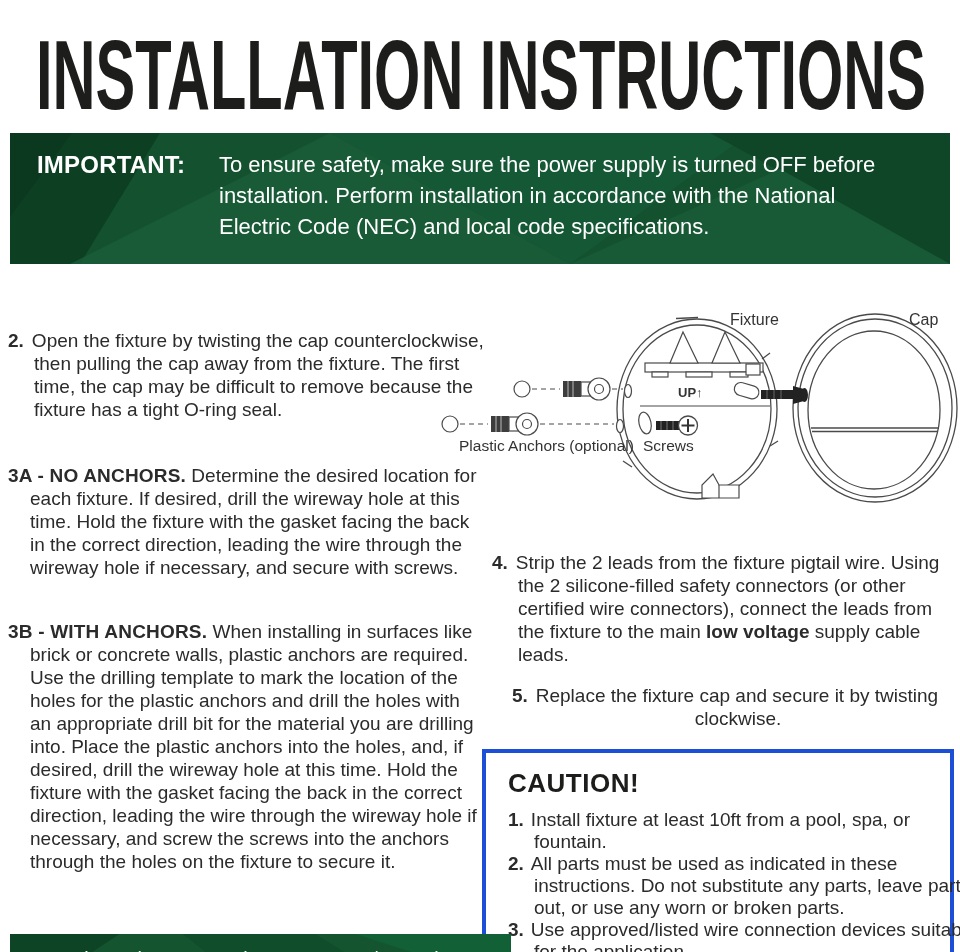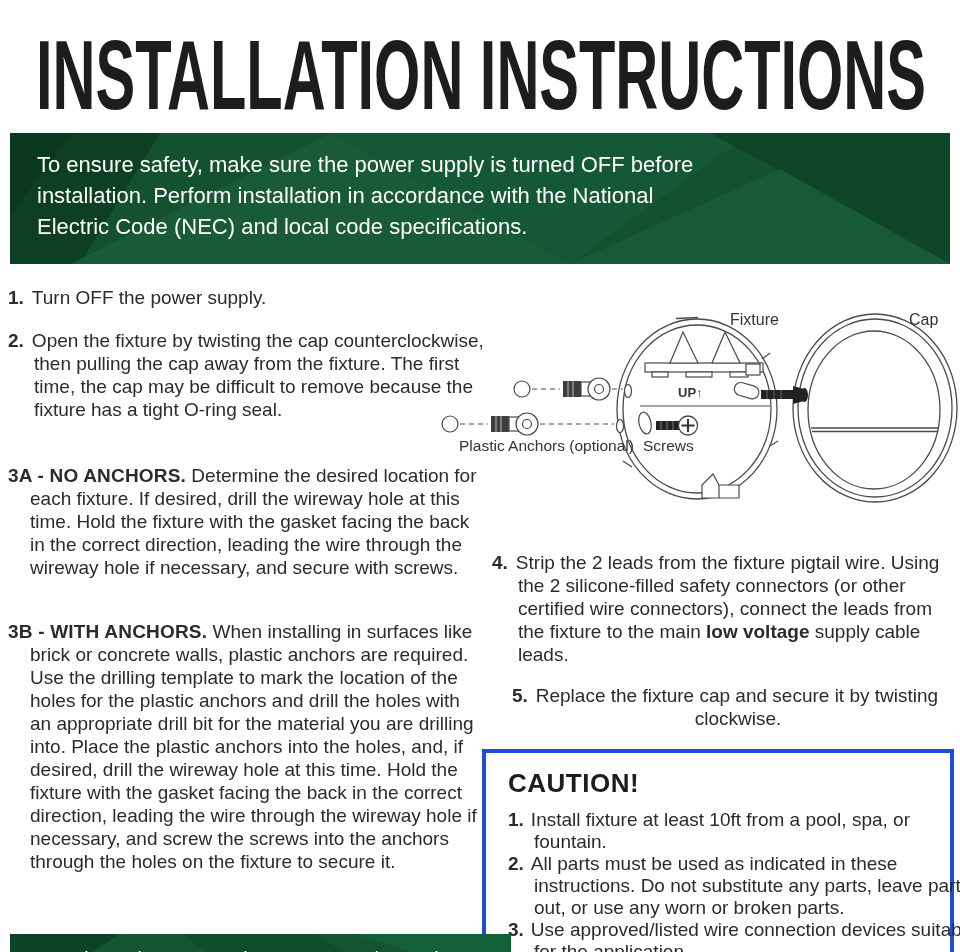--- a/index.html
+++ b/index.html
@@ -62,27 +62,25 @@
     <svg class="banner-bg" viewBox="0 0 940 131" preserveAspectRatio="none">
       <rect width="940" height="131" fill="#14512f"></rect>
       <polygon points="0,0 150,0 70,131 0,131" fill="#0d4023"></polygon>
       <polygon points="0,0 62,0 0,84" fill="#0a391f"></polygon>
       <polygon points="60,131 320,0 560,131" fill="#1a5c38" opacity="0.85"></polygon>
       <polygon points="320,0 560,131 740,0" fill="#176240" opacity="0.45"></polygon>
       <polygon points="700,0 940,0 940,131" fill="#0f4627"></polygon>
       <polygon points="560,131 770,36 940,131" fill="#185a36"></polygon>
     </svg>
     <div class="banner-content">
+      <div class="imp-label">IMPORTANT:</div>
       <div class="imp-text">To ensure safety, make sure the power supply is turned OFF before installation. Perform installation in accordance with the National Electric Code (NEC) and local code specifications.</div>
     </div>
   </div>
 
-  <div class="step step1 hang">
-    <span class="num">1.</span><span>Turn OFF the power supply.</span>
-  </div>
 
   <div class="step step2 hang">
     <span class="num">2.</span><span>Open the fixture by twisting the cap counterclockwise, then pulling the cap away from the fixture. The first time, the cap may be difficult to remove because the fixture has a tight O-ring seal.</span>
   </div>
 
   <div class="sec sec3a hang3">
     <span class="lead">3A - NO ANCHORS.</span>
     <span>Determine the desired location for each fixture. If desired, drill the wireway hole at this time. Hold the fixture with the gasket facing the back in the correct direction, leading the wire through the wireway hole if necessary, and secure with screws.</span>
   </div>
 

